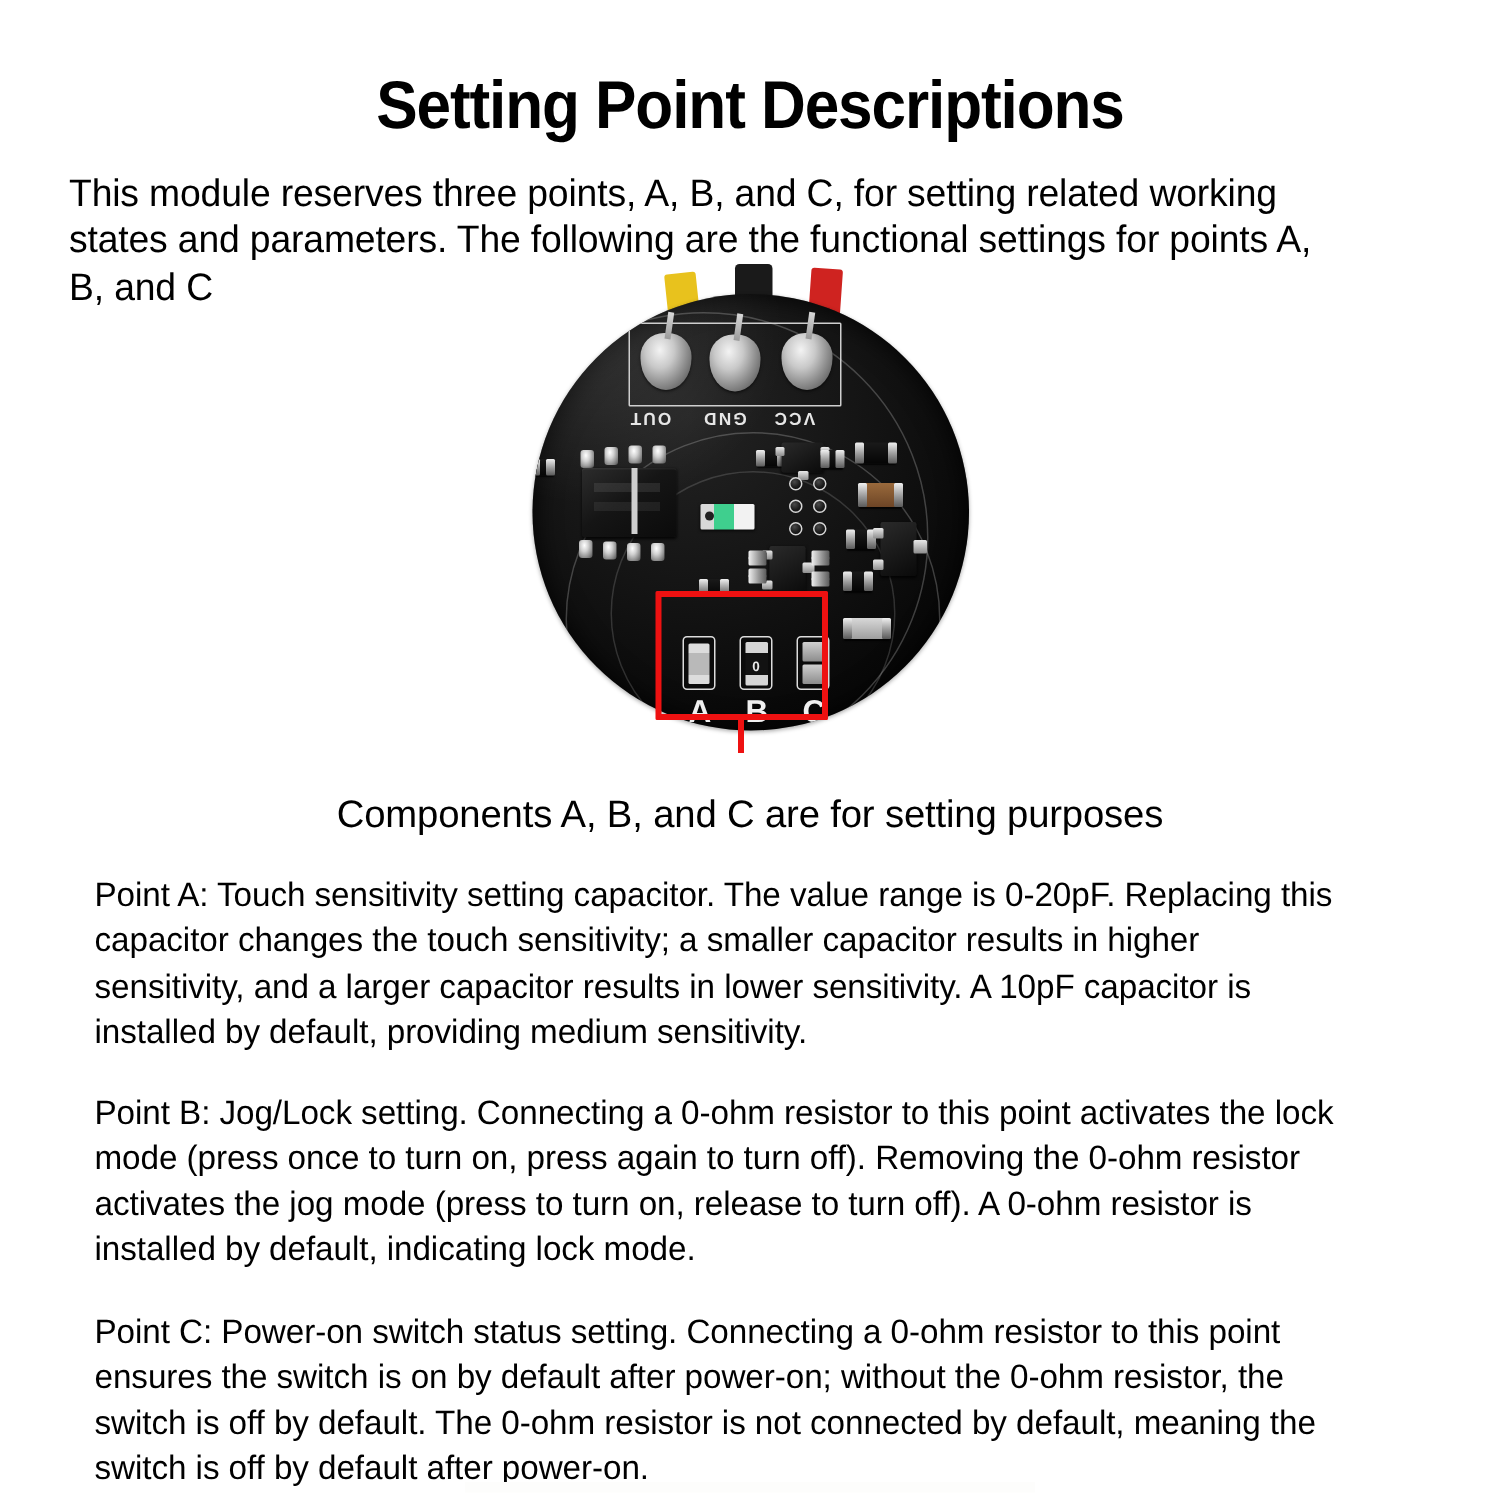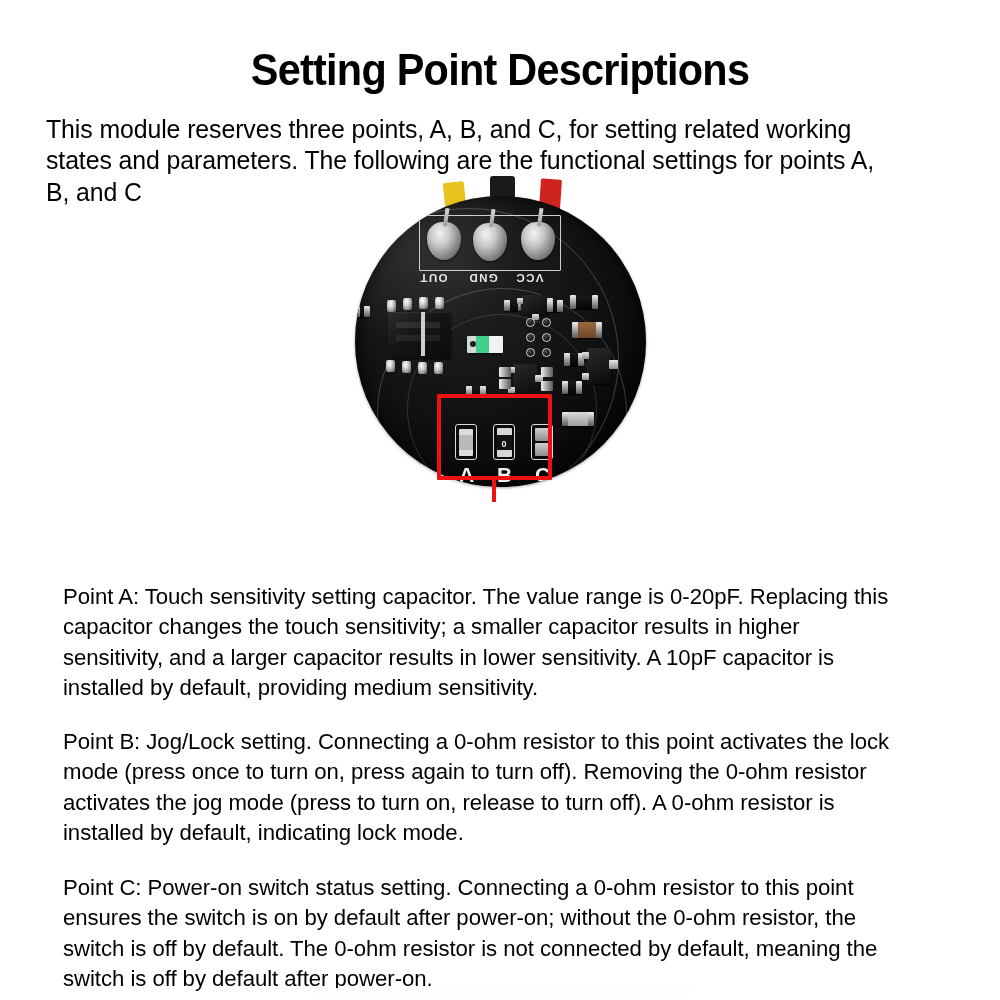--- a/index.html
+++ b/index.html
@@ -456,19 +456,20 @@
 
       <div class="abc-letter" style="left:104px; top:268px;">A</div>
       <div class="abc-letter" style="left:142px; top:268px;">B</div>
       <div class="abc-letter" style="left:180px; top:268px;">C</div>
     </div>
 
     <div class="red-box"></div>
     <div class="red-stem"></div>
   </div>
 
+  <p class="caption">Components A, B, and C are for setting purposes</p>
 
   <p class="para para-a">Point A: Touch sensitivity setting capacitor. The value range is 0-20pF. Replacing this capacitor changes the touch sensitivity; a smaller capacitor results in higher sensitivity, and a larger capacitor results in lower sensitivity. A 10pF capacitor is installed by default, providing medium sensitivity.</p>
   <p class="para para-b">Point B: Jog/Lock setting. Connecting a 0-ohm resistor to this point activates the lock mode (press once to turn on, press again to turn off). Removing the 0-ohm resistor activates the jog mode (press to turn on, release to turn off). A 0-ohm resistor is installed by default, indicating lock mode.</p>
   <p class="para para-c">Point C: Power-on switch status setting. Connecting a 0-ohm resistor to this point ensures the switch is on by default after power-on; without the 0-ohm resistor, the switch is off by default. The 0-ohm resistor is not connected by default, meaning the switch is off by default after power-on.</p>
 
   <div class="bottom-artifact"></div>
 </div>
 
 </body></html>

